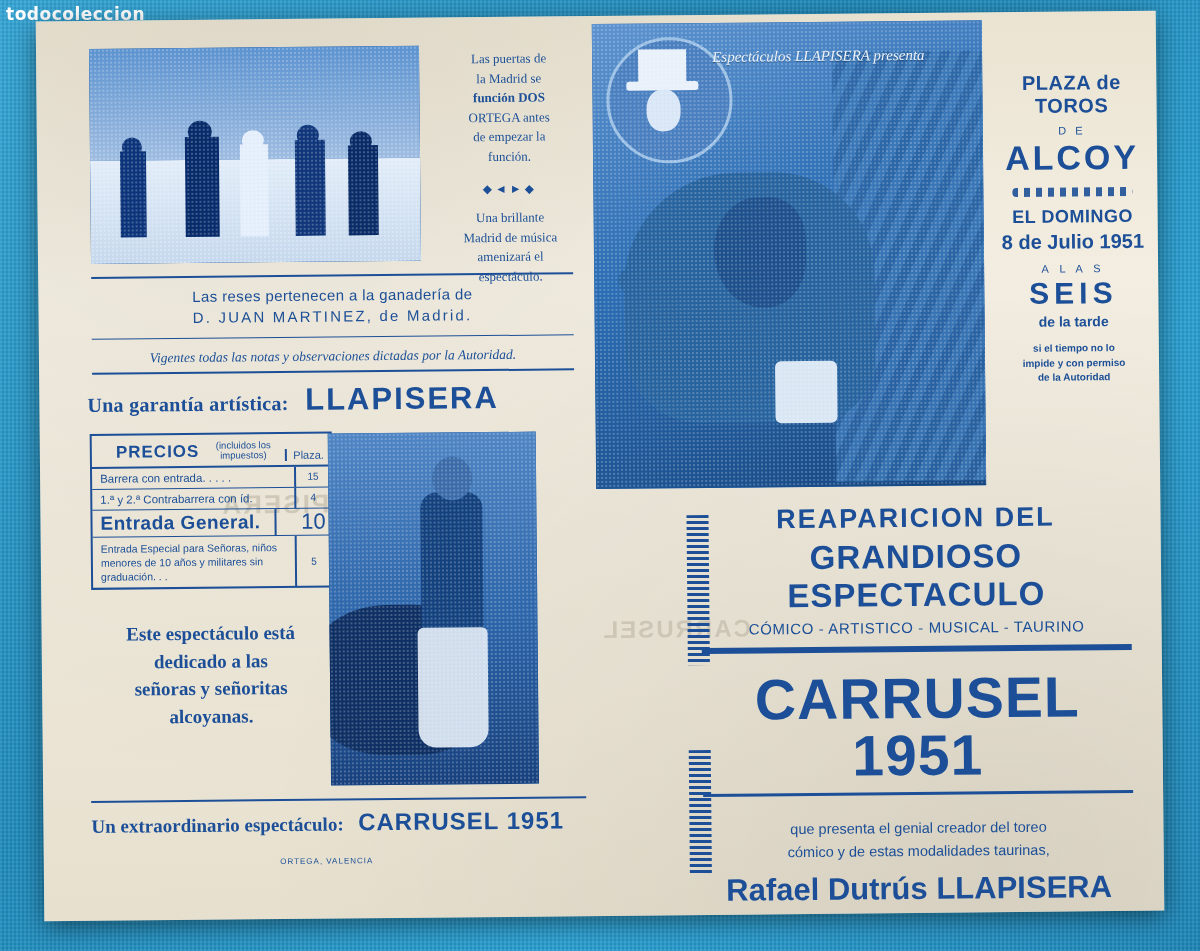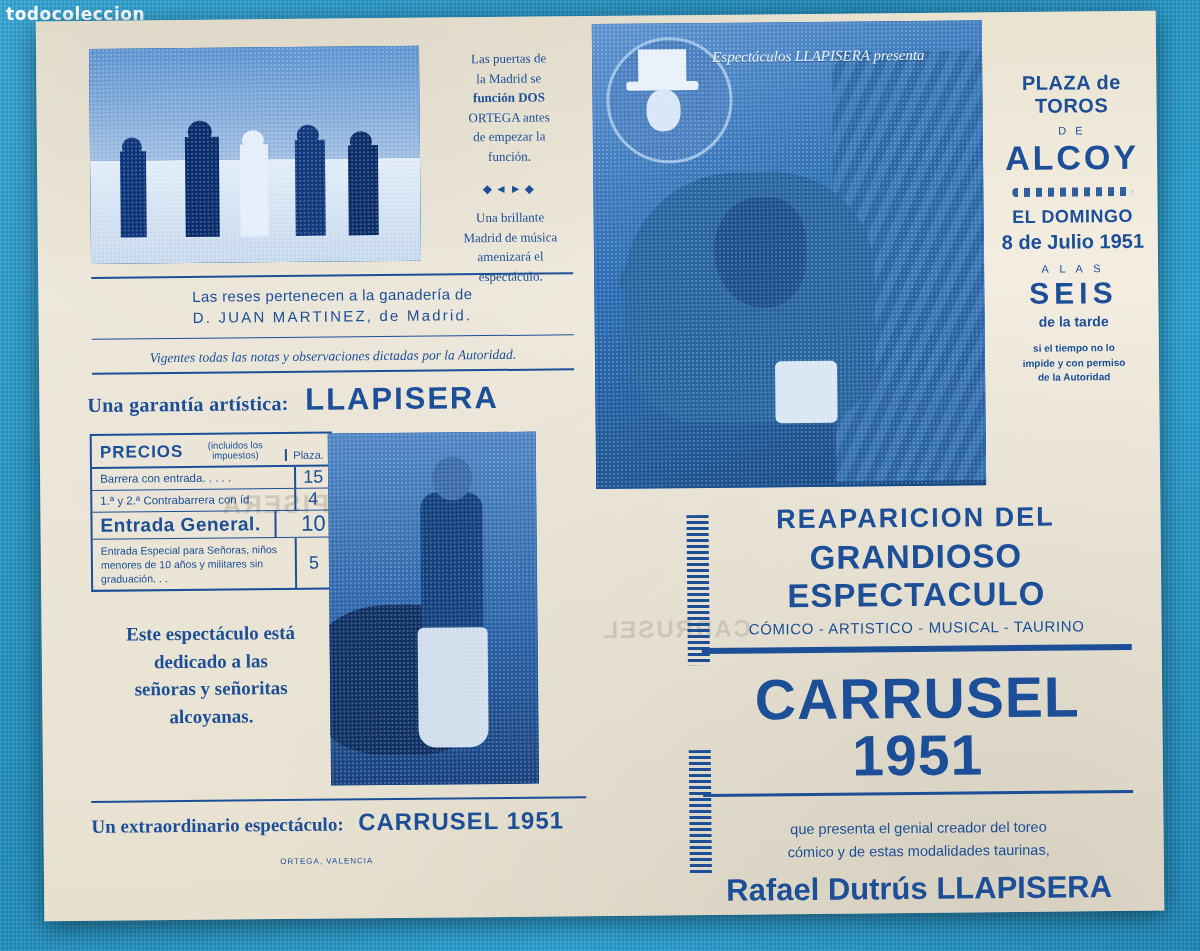--- a/index.html
+++ b/index.html
@@ -94,27 +94,27 @@
   }
   #guarantee .small{font-size:20px;font-weight:bold;letter-spacing:.3px;font-family:"Liberation Serif",serif;}
   #guarantee .big{font-size:31px;font-weight:bold;letter-spacing:2px;margin-left:12px;}
 
   
   #prices{
     position:absolute;left:50px;top:413px;width:238px;
     border:2px solid #1c4f97;color:#1c4f97;background:transparent;
   }
   #prices .hdr{display:flex;align-items:flex-end;border-bottom:2px solid #1c4f97;padding:6px 6px 4px 8px;}
-  #prices .hdr .t{font-size:17px;font-weight:bold;letter-spacing:1px;}
+  #prices .hdr .t{font-size:17px;font-weight:bold;letter-spacing:1px;margin-left:16px;}
   #prices .hdr .sub{font-size:9.5px;line-height:1.1;margin-left:6px;text-align:center;flex:1;}
   #prices .hdr .pt{font-size:11px;border-left:2px solid #1c4f97;padding-left:6px;margin-left:4px;}
   #prices .row{display:flex;align-items:center;border-bottom:1px solid #1c4f97;min-height:20px;}
   #prices .row:last-child{border-bottom:none;}
   #prices .row .lab{flex:1;padding:2px 5px 2px 8px;font-size:11.5px;}
-  #prices .row .val{width:34px;text-align:center;border-left:2px solid #1c4f97;font-size:18px;align-self:stretch;display:flex;align-items:center;justify-content:center;}
+  #prices .row .val{width:34px;text-align:center;border-left:2px solid #1c4f97;font-size:10px;align-self:stretch;display:flex;align-items:center;justify-content:center;}
   #prices .row.general .lab{font-size:19px;font-weight:bold;letter-spacing:.5px;}
   #prices .row.general .val{font-size:22px;font-weight:normal;padding-left:20px;}
   #prices .row.special .lab{font-size:10.5px;line-height:1.35;padding-top:4px;padding-bottom:4px;}
 
   #dedicated{
     position:absolute;left:44px;top:600px;width:250px;text-align:center;
     color:#1c4f97;font-size:19px;font-weight:bold;line-height:1.45;
     font-family:"Liberation Serif",serif;
   }
   #photo-torero{

